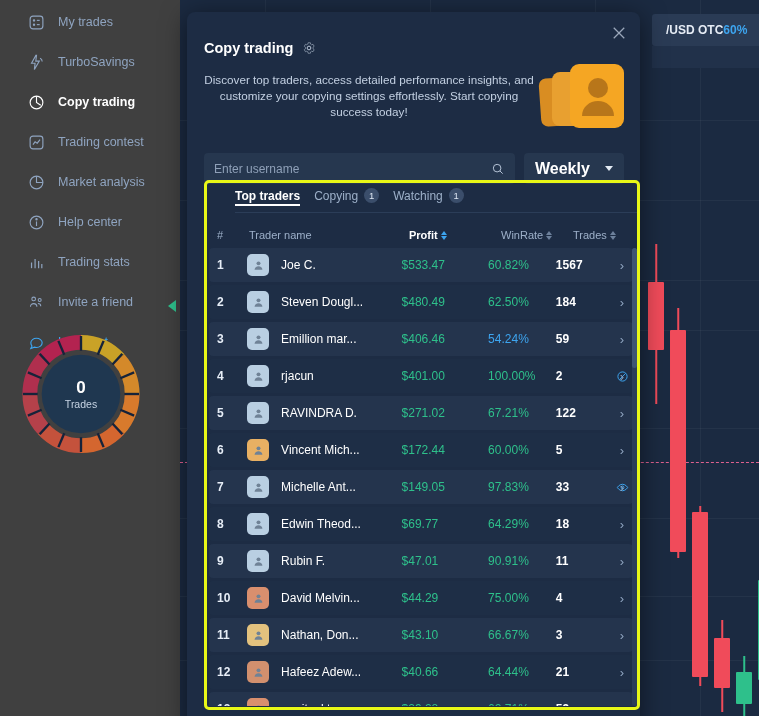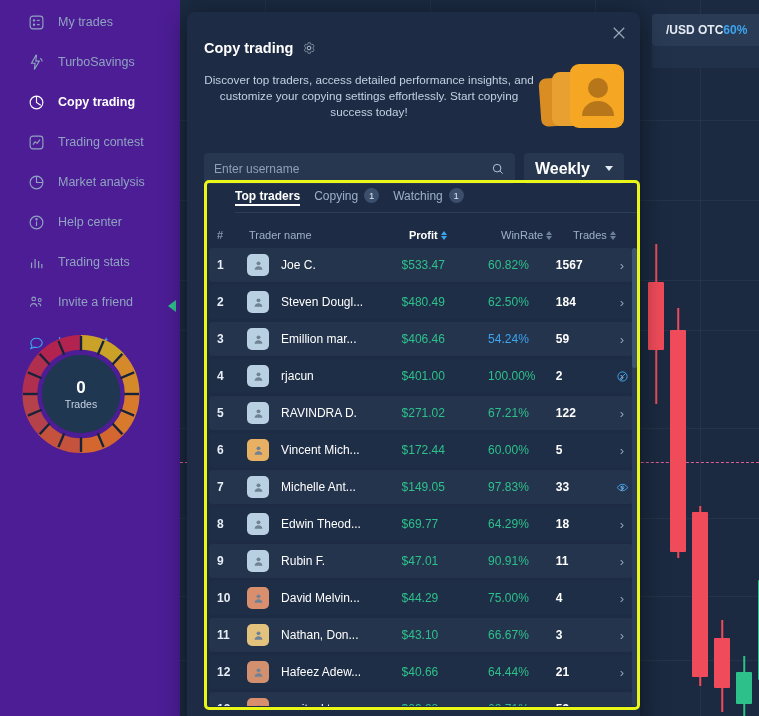--- a/index.html
+++ b/index.html
@@ -35,21 +35,21 @@
   }
   .candle { position: absolute; }
   .candle .wick { position: absolute; left: 50%; transform: translateX(-50%); width: 1.5px; }
   .candle .body { position: absolute; left: 0; width: 100%; border-radius: 1px; }
   .c-up .wick, .c-up .body { background: #2ec08b; }
   .c-dn .wick, .c-dn .body { background: #f04b5a; }
 
   
   .sidebar {
     position: absolute; left: 0; top: 0; width: 180px; height: 716px;
-    background: #4c1d95; z-index: 5;
+    background: #404040; z-index: 5;
   }
   .nav-item {
     display: flex; align-items: center; height: 40px; padding-left: 28px;
     color: #8fa4c0; font-size: 12.5px; cursor: pointer; gap: 13px;
   }
   .nav-item .ico { width: 17px; height: 17px; flex: 0 0 17px; display:block; }
   .nav-item .ico svg { width: 17px; height: 17px; display: block; }
   .nav-item.active { color: #ffffff; font-weight: bold; }
   .nav-item.chat { color: #3da5f0; }
   .collapse-arrow {

